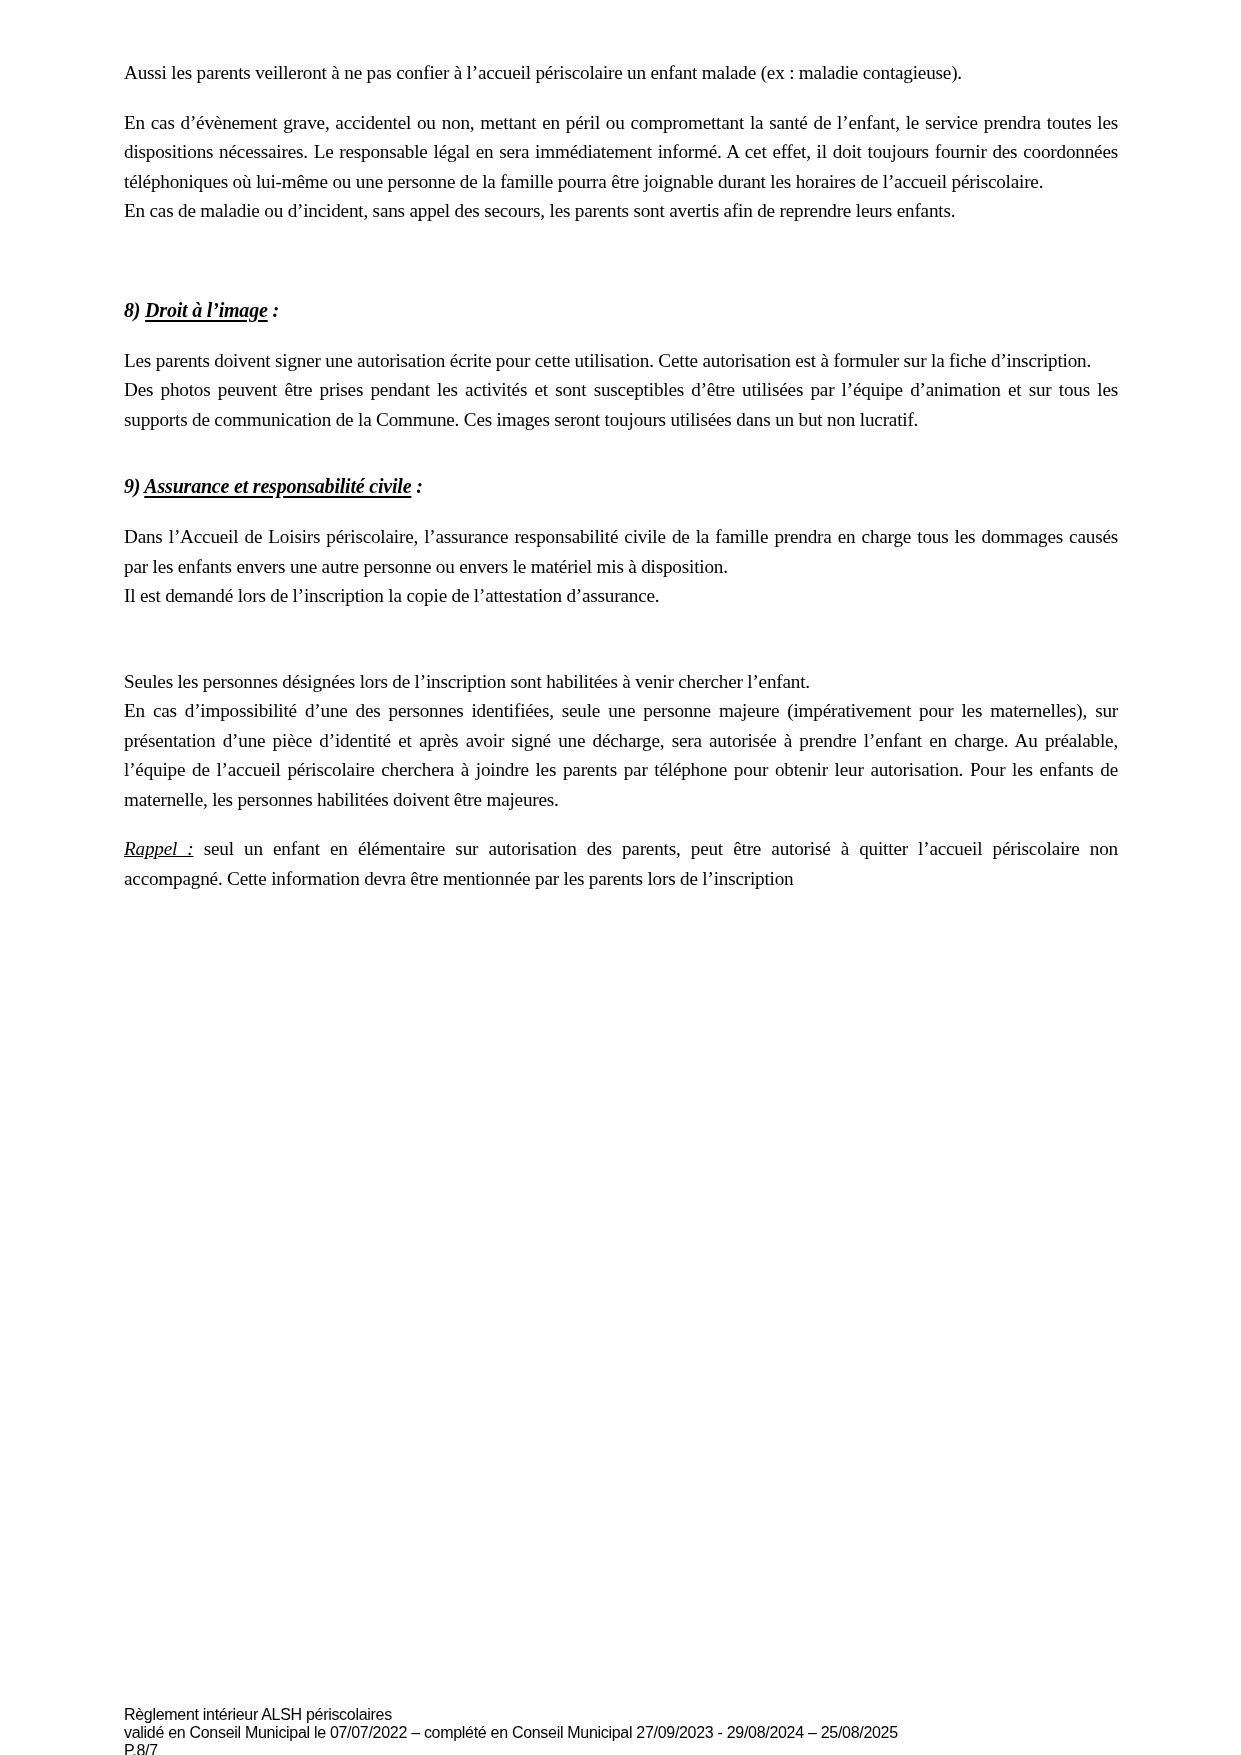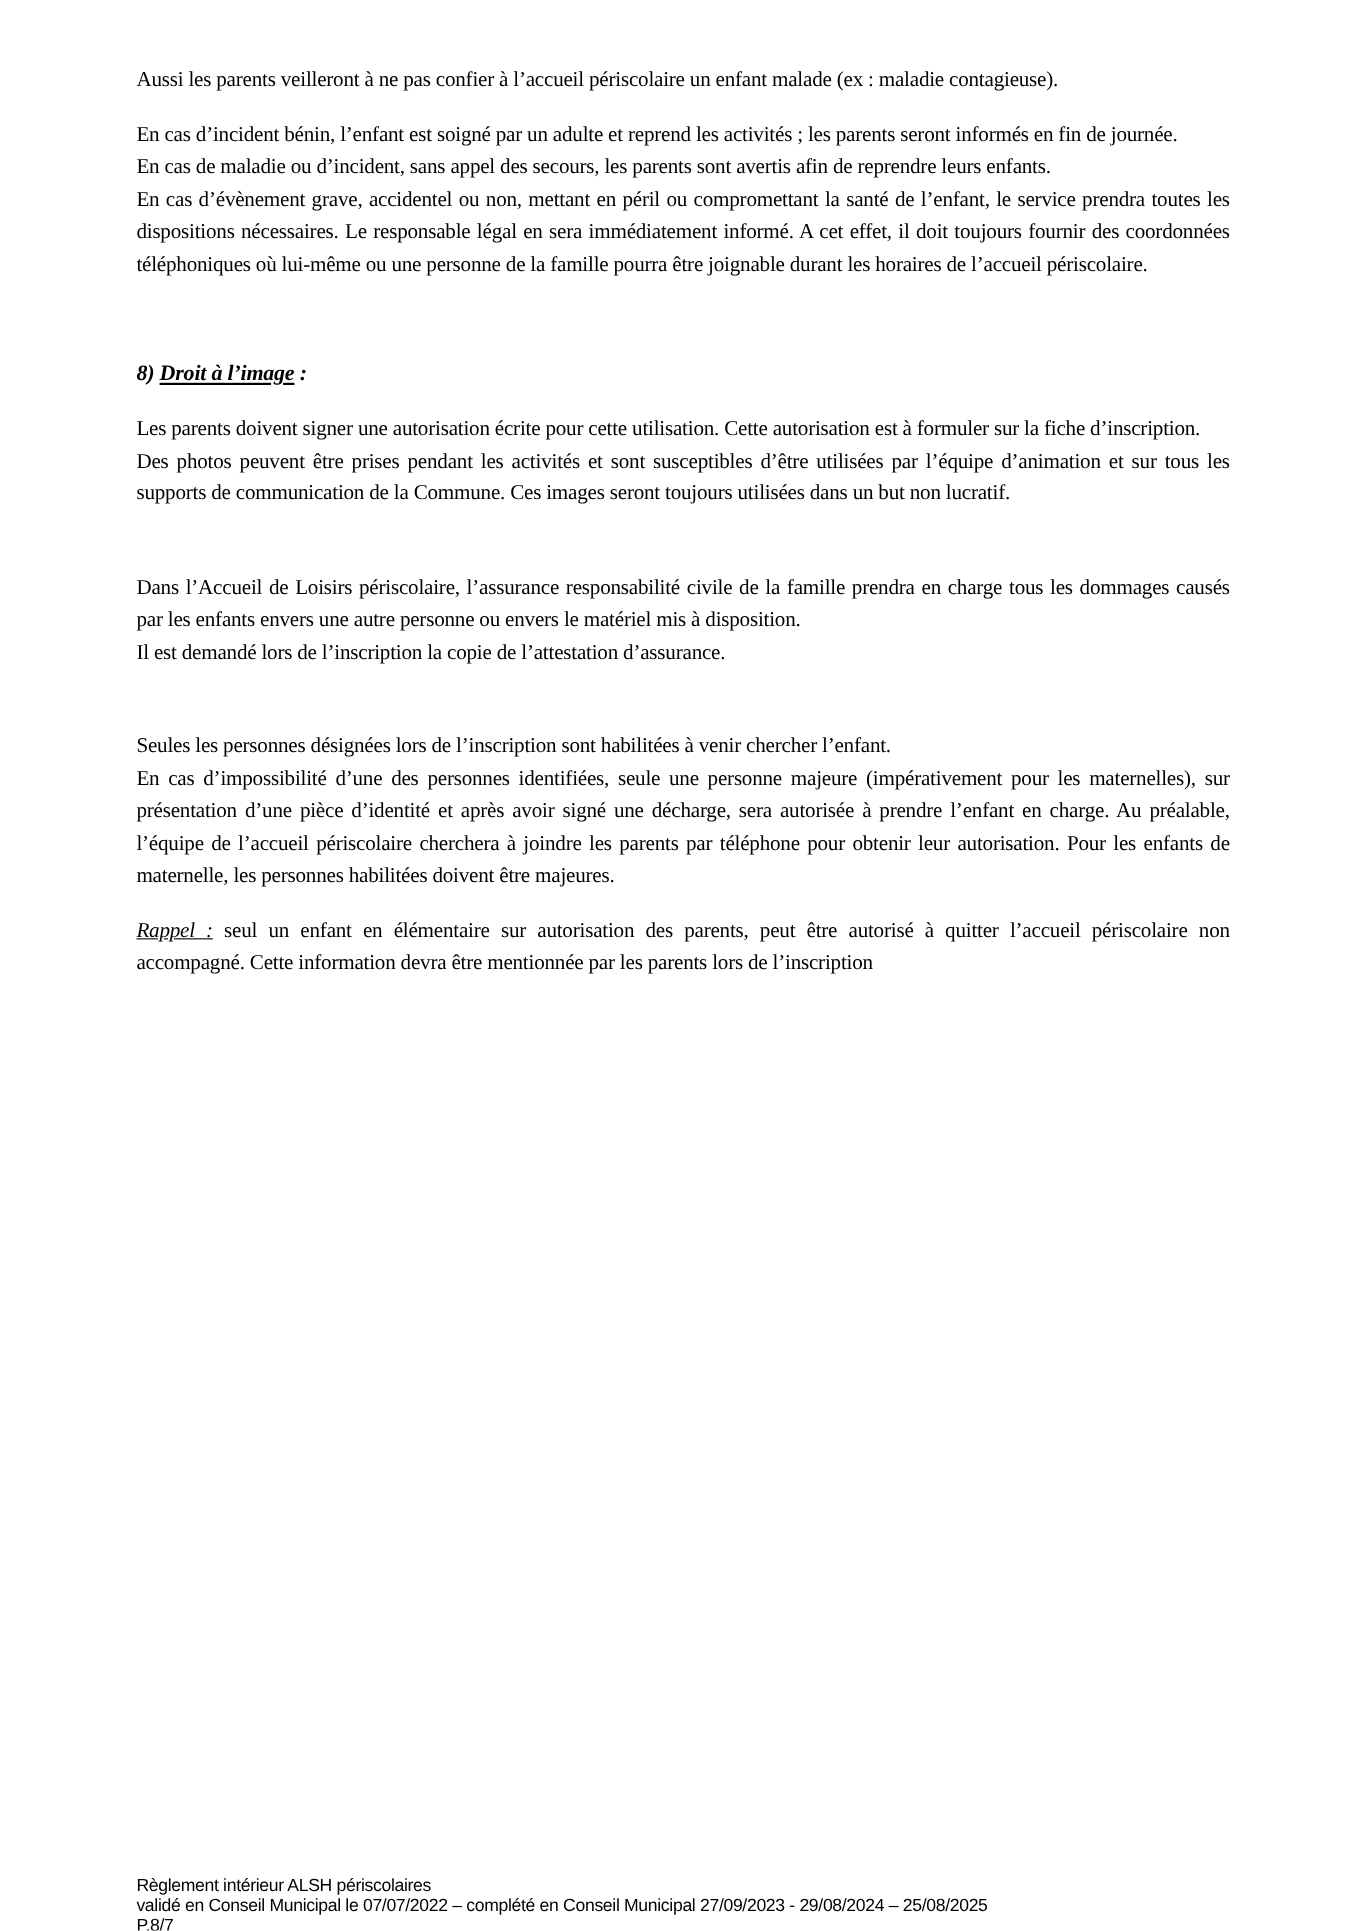--- a/index.html
+++ b/index.html
@@ -15,31 +15,31 @@
     .rappel-label { font-style: italic; text-decoration: underline; margin-top: 30px; }
     .footer { position: absolute; left: 124px; top: 1706px; width: 810px; font-family: Liberation Sans, sans-serif; font-size: 16px; line-height: 18px; letter-spacing: -0.3px; }
     .footer .center { }
   </style>
 </head>
 <body>
 
 <div class="page">
   <p>Aussi les parents veilleront à ne pas confier à l’accueil périscolaire un enfant malade (ex : maladie contagieuse).</p>
   <div class="gap-s"></div>
-  <p>En cas d’incident bénin, l’enfant est soigné par un adulte et reprend les activités ; les parents seront informés en fin de journée.</p>
+  <p>En cas d’évènement grave, accidentel ou non, mettant en péril ou compromettant la santé de l’enfant, le service prendra toutes les dispositions nécessaires. Le responsable légal en sera immédiatement informé. A cet effet, il doit toujours fournir des coordonnées téléphoniques où lui-même ou une personne de la famille pourra être joignable durant les horaires de l’accueil périscolaire.</p>
   <p>En cas de maladie ou d’incident, sans appel des secours, les parents sont avertis afin de reprendre leurs enfants.</p>
-  <p>En cas d’évènement grave, accidentel ou non, mettant en péril ou compromettant la santé de l’enfant, le service prendra toutes les dispositions nécessaires. Le responsable légal en sera immédiatement informé. A cet effet, il doit toujours fournir des coordonnées téléphoniques où lui-même ou une personne de la famille pourra être joignable durant les horaires de l’accueil périscolaire.</p>
 
   <div class="gap-l"></div>
   <h2><span>8)</span> <span class="u">Droit à l’image</span><span> :</span></h2>
   <div class="head-gap"></div>
   <p>Les parents doivent signer une autorisation écrite pour cette utilisation. Cette autorisation est à formuler sur la fiche d’inscription.</p>
   <p>Des photos peuvent être prises pendant les activités et sont susceptibles d’être utilisées par l’équipe d’animation et sur tous les supports de communication de la Commune. Ces images seront toujours utilisées dans un but non lucratif.</p>
 
   <div class="gap-m"></div>
+  <h2><span>9)</span> <span class="u">Assurance et responsabilité civile</span><span> :</span></h2>
   <div class="head-gap"></div>
   <p>Dans l’Accueil de Loisirs périscolaire, l’assurance responsabilité civile de la famille prendra en charge tous les dommages causés par les enfants envers une autre personne ou envers le matériel mis à disposition.</p>
   <p>Il est demandé lors de l’inscription la copie de l’attestation d’assurance.</p>
 
   <div class="gap-m"></div>
   <div class="head-gap"></div>
   <p>Seules les personnes désignées lors de l’inscription sont habilitées à venir chercher l’enfant.</p>
   <p>En cas d’impossibilité d’une des personnes identifiées, seule une personne majeure (impérativement pour les maternelles), sur présentation d’une pièce d’identité et après avoir signé une décharge, sera autorisée à prendre l’enfant en charge. Au préalable, l’équipe de l’accueil périscolaire cherchera à joindre les parents par téléphone pour obtenir leur autorisation. Pour les enfants de maternelle, les personnes habilitées doivent être majeures.</p>
   <div class="gap-s"></div>
   <p><span class="rappel-label">Rappel :</span><span> seul un enfant en élémentaire sur autorisation des parents, peut être autorisé à quitter l’accueil périscolaire non accompagné. Cette information devra être mentionnée par les parents lors de l’inscription</span></p>

